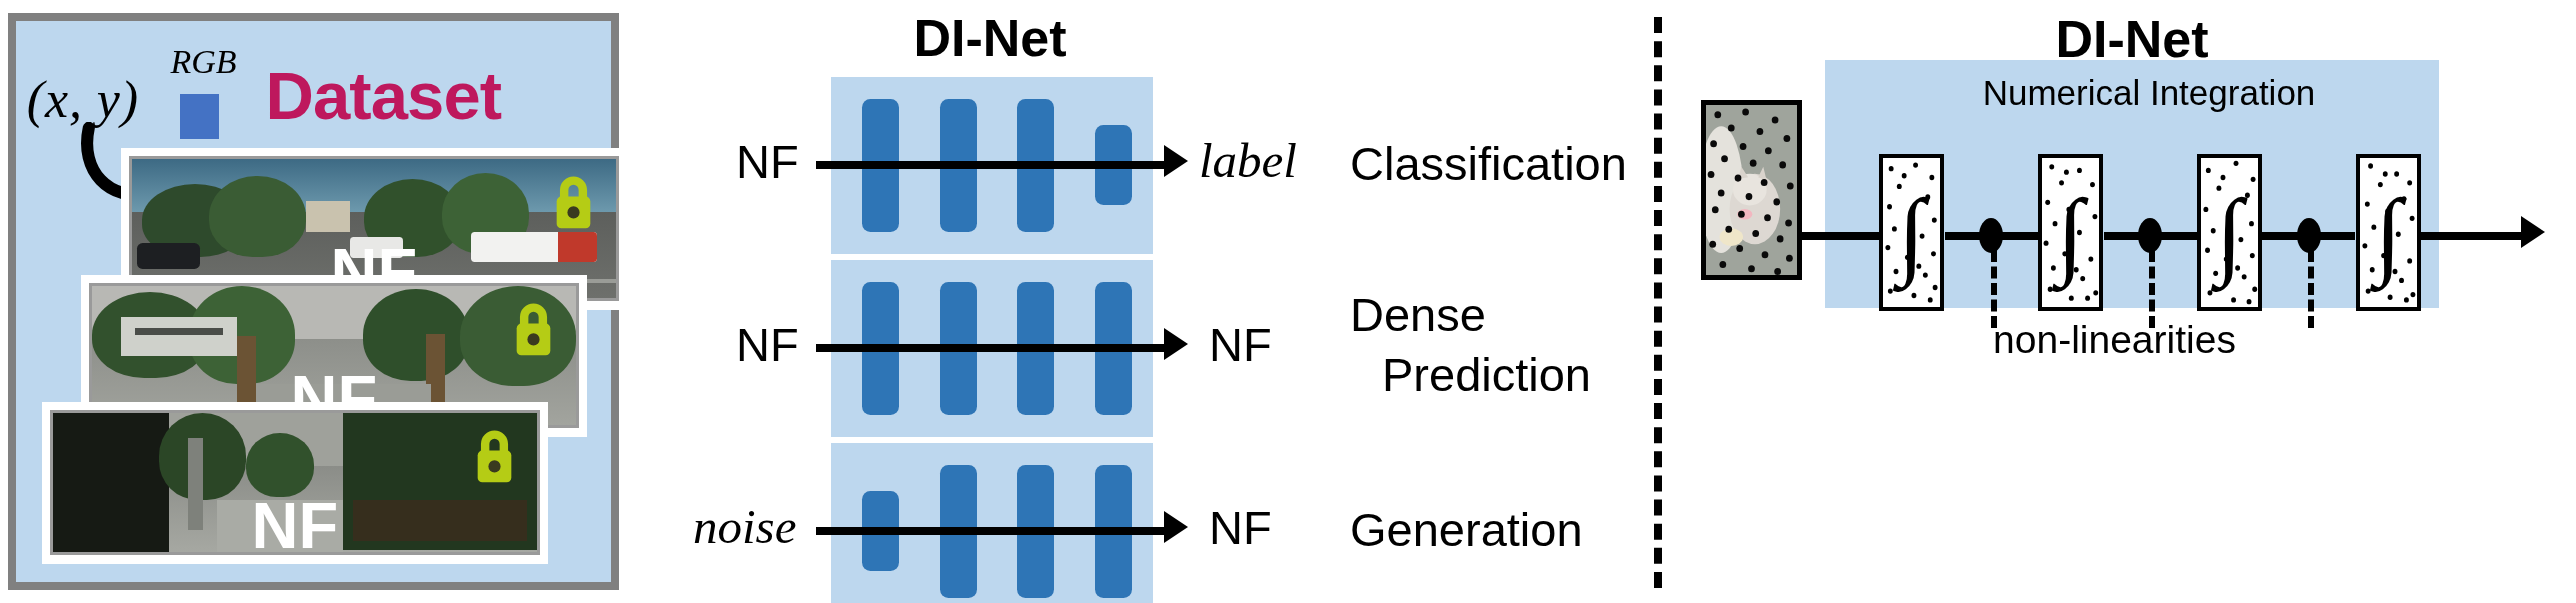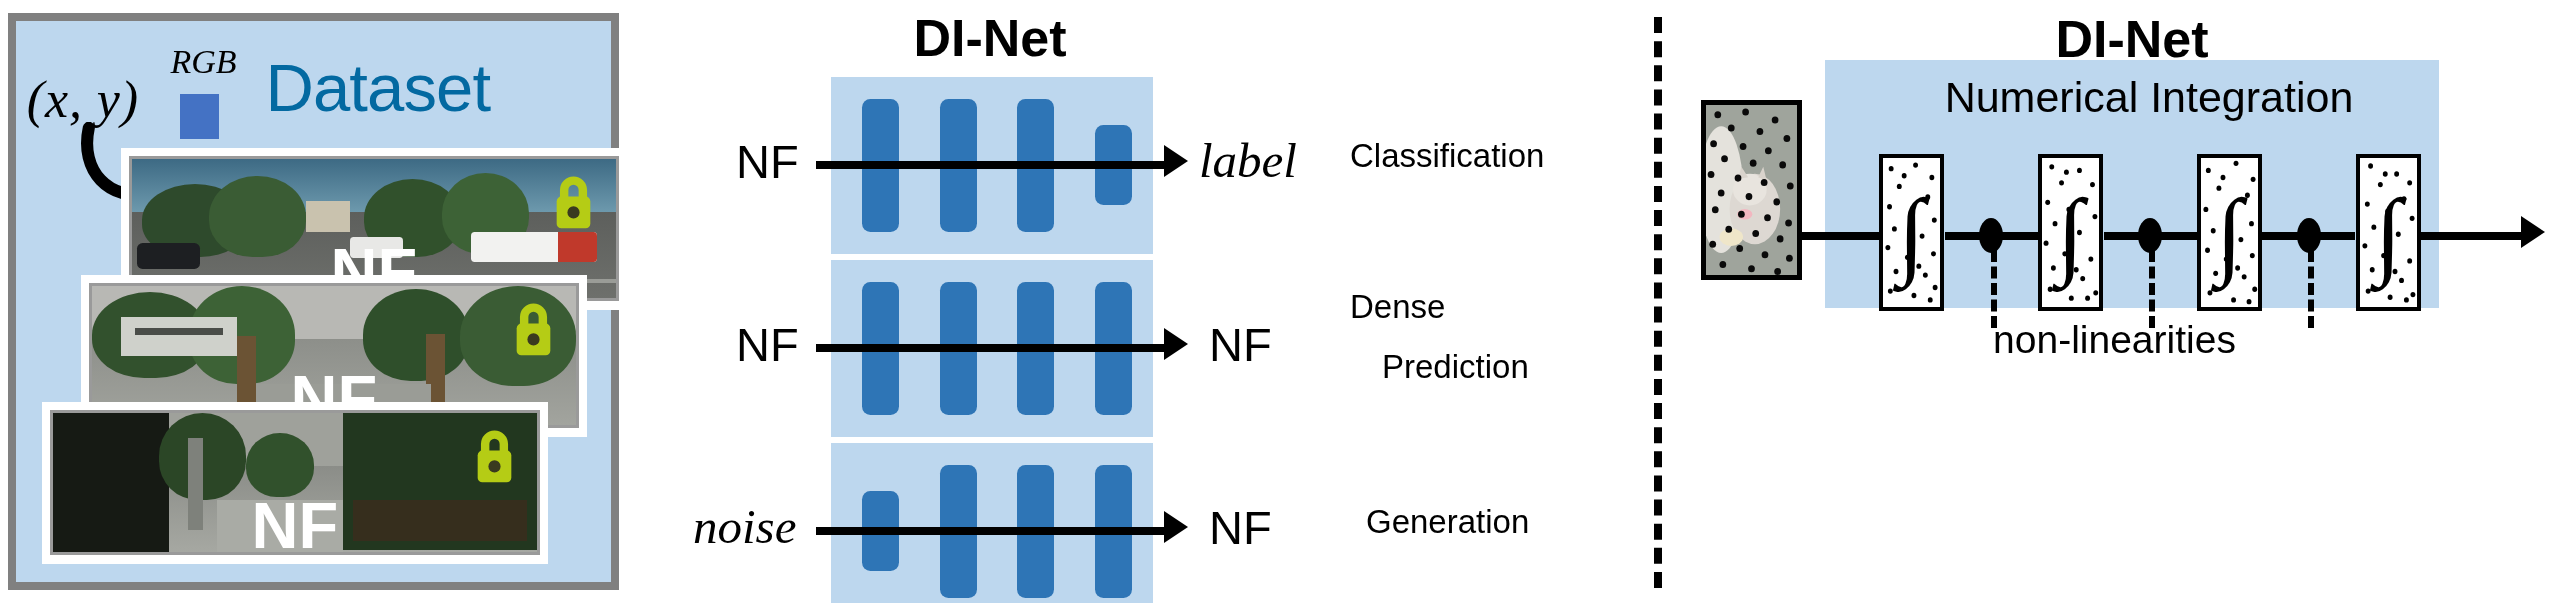--- a/index.html
+++ b/index.html
@@ -17,22 +17,22 @@
     font-style:italic;font-size:52px;color:#000;letter-spacing:0.9px;white-space:nowrap;
   }
   .rgb-label{
     position:absolute;left:155px;top:22.4px;font-family:"Liberation Serif",serif;
     font-style:italic;font-size:34px;color:#000;white-space:nowrap;
   }
   .rgb-swatch{
     position:absolute;left:164px;top:73px;width:39px;height:45px;background:#4472c4;
   }
   .dataset-title{
-    position:absolute;left:250px;top:28px;font-size:67px;font-weight:normal;
-    color:#0369a1;letter-spacing:-0.9px;white-space:nowrap;
+    position:absolute;left:250px;top:36px;font-size:67px;font-weight:bold;
+    color:#be185d;letter-spacing:-0.9px;white-space:nowrap;
   }
   .curve-arrow{position:absolute;left:56px;top:101px;width:140px;height:103px;}
 
   
   .photo-card{position:absolute;background:#ffffff;padding:8.4px;box-sizing:content-box;}
   .photo-card .photo{
     position:relative;width:100%;height:100%;overflow:hidden;border:3.7px solid #9a9a9a;
     box-sizing:border-box;
   }
   #card-1{left:105px;top:127px;width:490px;height:145px;}
@@ -66,41 +66,41 @@
   .arrowhead{
     position:absolute;width:0;height:0;
     border-top:16px solid transparent;border-bottom:16px solid transparent;
     border-left:24px solid #000;
   }
   .io-label{
     position:absolute;font-size:47px;color:#000;white-space:nowrap;line-height:1;
   }
   .io-label.math{font-family:"Liberation Serif",serif;font-style:italic;font-size:49px;}
   .task-label{
-    position:absolute;font-size:33px;color:#000;white-space:nowrap;line-height:1.12;
+    position:absolute;font-size:47px;color:#000;white-space:nowrap;line-height:1.12;
   }
 
   
   #divider{
     position:absolute;left:1654px;top:17px;width:0;height:571px;
     border-left:8.4px dashed #000;
   }
   .right-title{
     position:absolute;left:233px;top:13px;width:523px;text-align:center;
     font-size:52px;font-weight:bold;color:#000;
   }
   #ni-box{
     position:absolute;left:1825px;top:60px;width:614px;height:229px;background:#bdd7ee;
   }
   #ni-box-lower{
     position:absolute;left:1825px;top:224px;width:614px;height:84px;background:#bdd7ee;
   }
   .ni-sub{
     position:absolute;left:1825px;top:73px;width:648px;text-align:center;
-    font-size:43px;color:#000;
+    font-size:35px;color:#000;
   }
   .nonlin-label{
     position:absolute;left:1825px;top:252px;width:579px;text-align:center;
     font-size:39px;color:#000;
   }
   #noise-img{
     position:absolute;left:1701px;top:100px;width:101px;height:180px;
     border:5.6px solid #000;box-sizing:border-box;overflow:hidden;background:#a8aba4;
   }
   .int-cell{
@@ -244,21 +244,21 @@
     <div class="row">
       <div class="net-box" style="left:121px;top:443px;width:322px;height:177px;"></div>
       <div class="bar" style="left:152px;top:491px;width:37px;height:80px;"></div>
       <div class="bar" style="left:230px;top:465px;width:37px;height:133px;"></div>
       <div class="bar" style="left:307px;top:465px;width:37px;height:133px;"></div>
       <div class="bar" style="left:385px;top:465px;width:37px;height:133px;"></div>
       <div class="flowline" style="left:106px;top:527px;width:350px;"></div>
       <div class="arrowhead" style="left:454px;top:511px;"></div>
       <div class="io-label math" style="left:-17px;top:502px;">noise</div>
       <div class="io-label" style="left:499px;top:504px;">NF</div>
-      <div class="task-label" style="left:656px;top:504px;">Generation</div>
+      <div class="task-label" style="left:640px;top:504px;">Generation</div>
     </div>
   </div>
 
   <div id="divider"></div>
 
   <div>
 
     <div class="right-title" style="position:absolute;left:1825px;top:9.3px;width:614px;text-align:center;">DI-Net</div>
 
     <div id="ni-box"></div>

